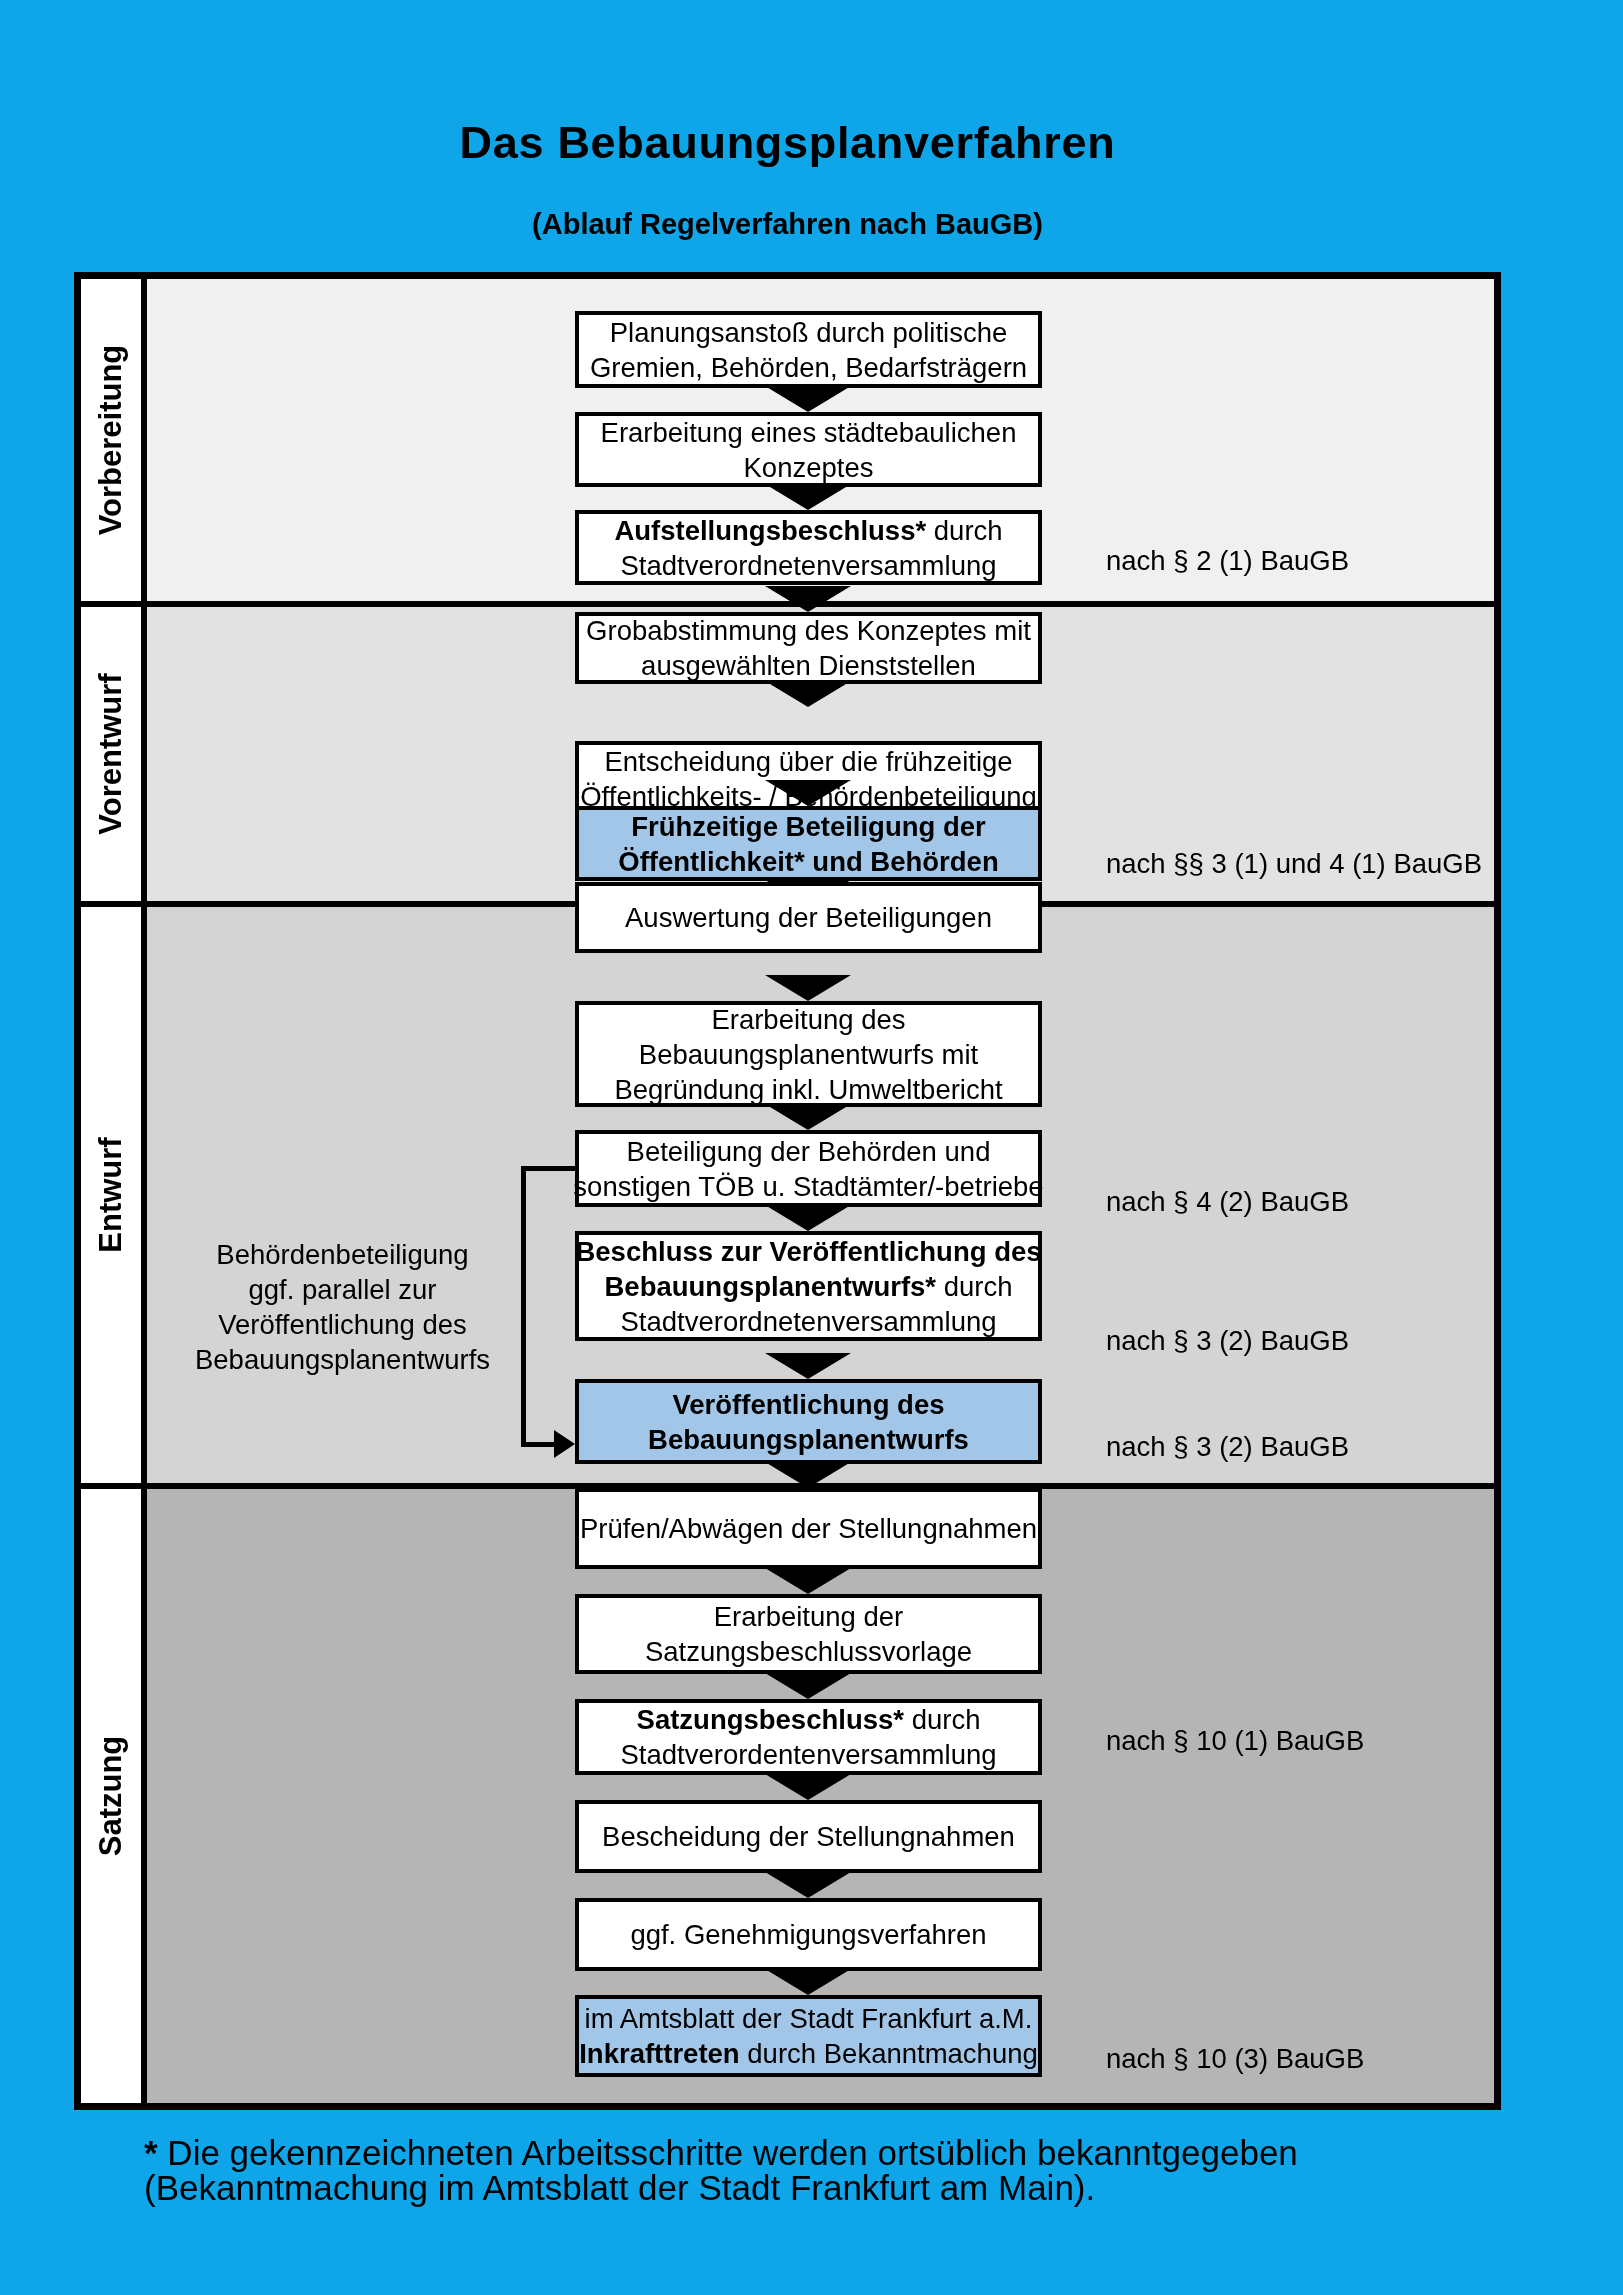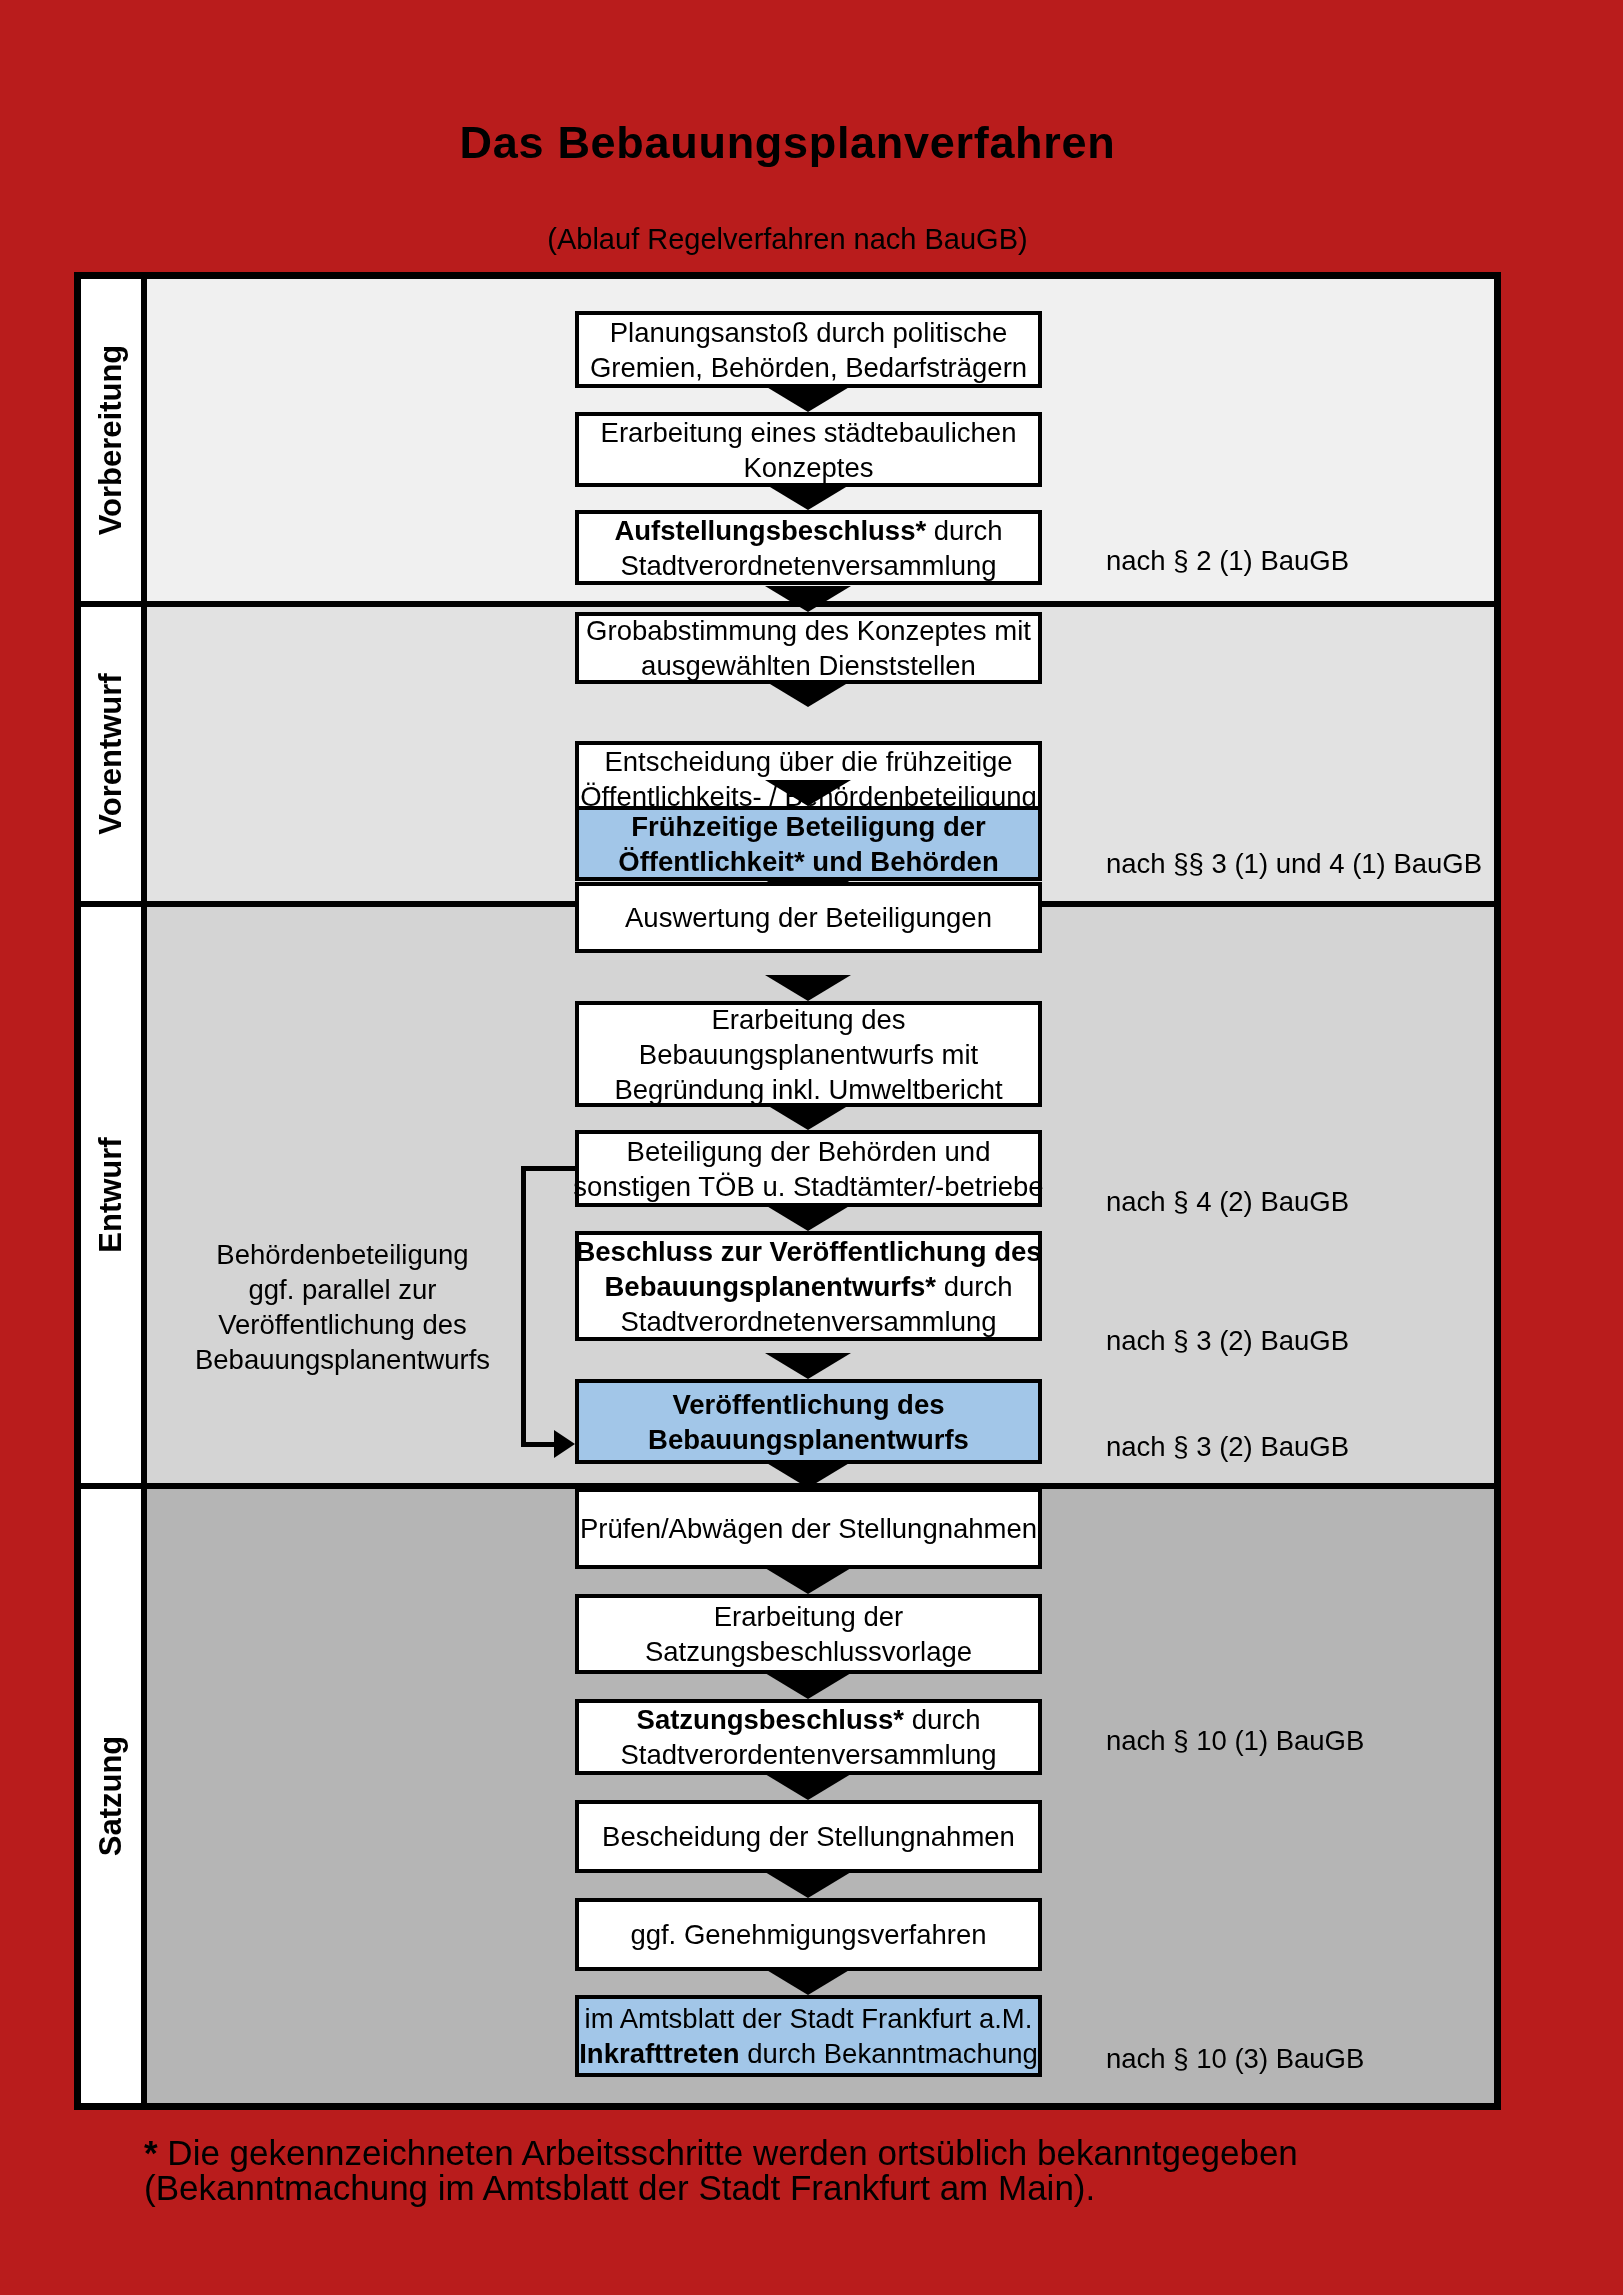--- a/index.html
+++ b/index.html
@@ -1,21 +1,21 @@
 <!DOCTYPE html>
 <html style="font-size:10.5px"><head>
 <meta charset="utf-8">
 <style>
   html,body{margin:0;padding:0;background:#ffffff;}
-  .page{position:relative;width:1623px;height:2295px;background:#b91c1c;overflow:hidden;
+  .page{position:relative;width:1623px;height:2295px;background:#0ea5e9;overflow:hidden;
         font-family:"Liberation Sans","DejaVu Sans",sans-serif;color:#000;}
   .title{position:absolute;left:74px;top:117px;width:1427px;text-align:center;
          font-size:45px;font-weight:bold;letter-spacing:0.7px;}
-  .subtitle{position:absolute;left:74px;top:223px;width:1427px;text-align:center;
-            font-size:29px;font-weight:normal;}
+  .subtitle{position:absolute;left:74px;top:208px;width:1427px;text-align:center;
+            font-size:29px;font-weight:bold;}
   .bgrect{position:absolute;}
   .frame-line{position:absolute;background:#000;}
   .phase-cell{position:absolute;left:81px;width:60px;background:#ffffff;}
   .phase-label{position:absolute;left:111px;transform:translate(-50%,-50%) rotate(-90deg);
                font-size:31px;font-weight:bold;white-space:nowrap;}
   .flow-box{position:absolute;left:575px;width:467px;box-sizing:border-box;border:4.6px solid #000;
             background:#ffffff;display:flex;flex-direction:column;justify-content:center;
             align-items:center;text-align:center;font-size:27.5px;line-height:35px;}
   .flow-box .box-line{white-space:nowrap;}
   .law-label{position:absolute;left:1106px;font-size:27.5px;white-space:nowrap;}

